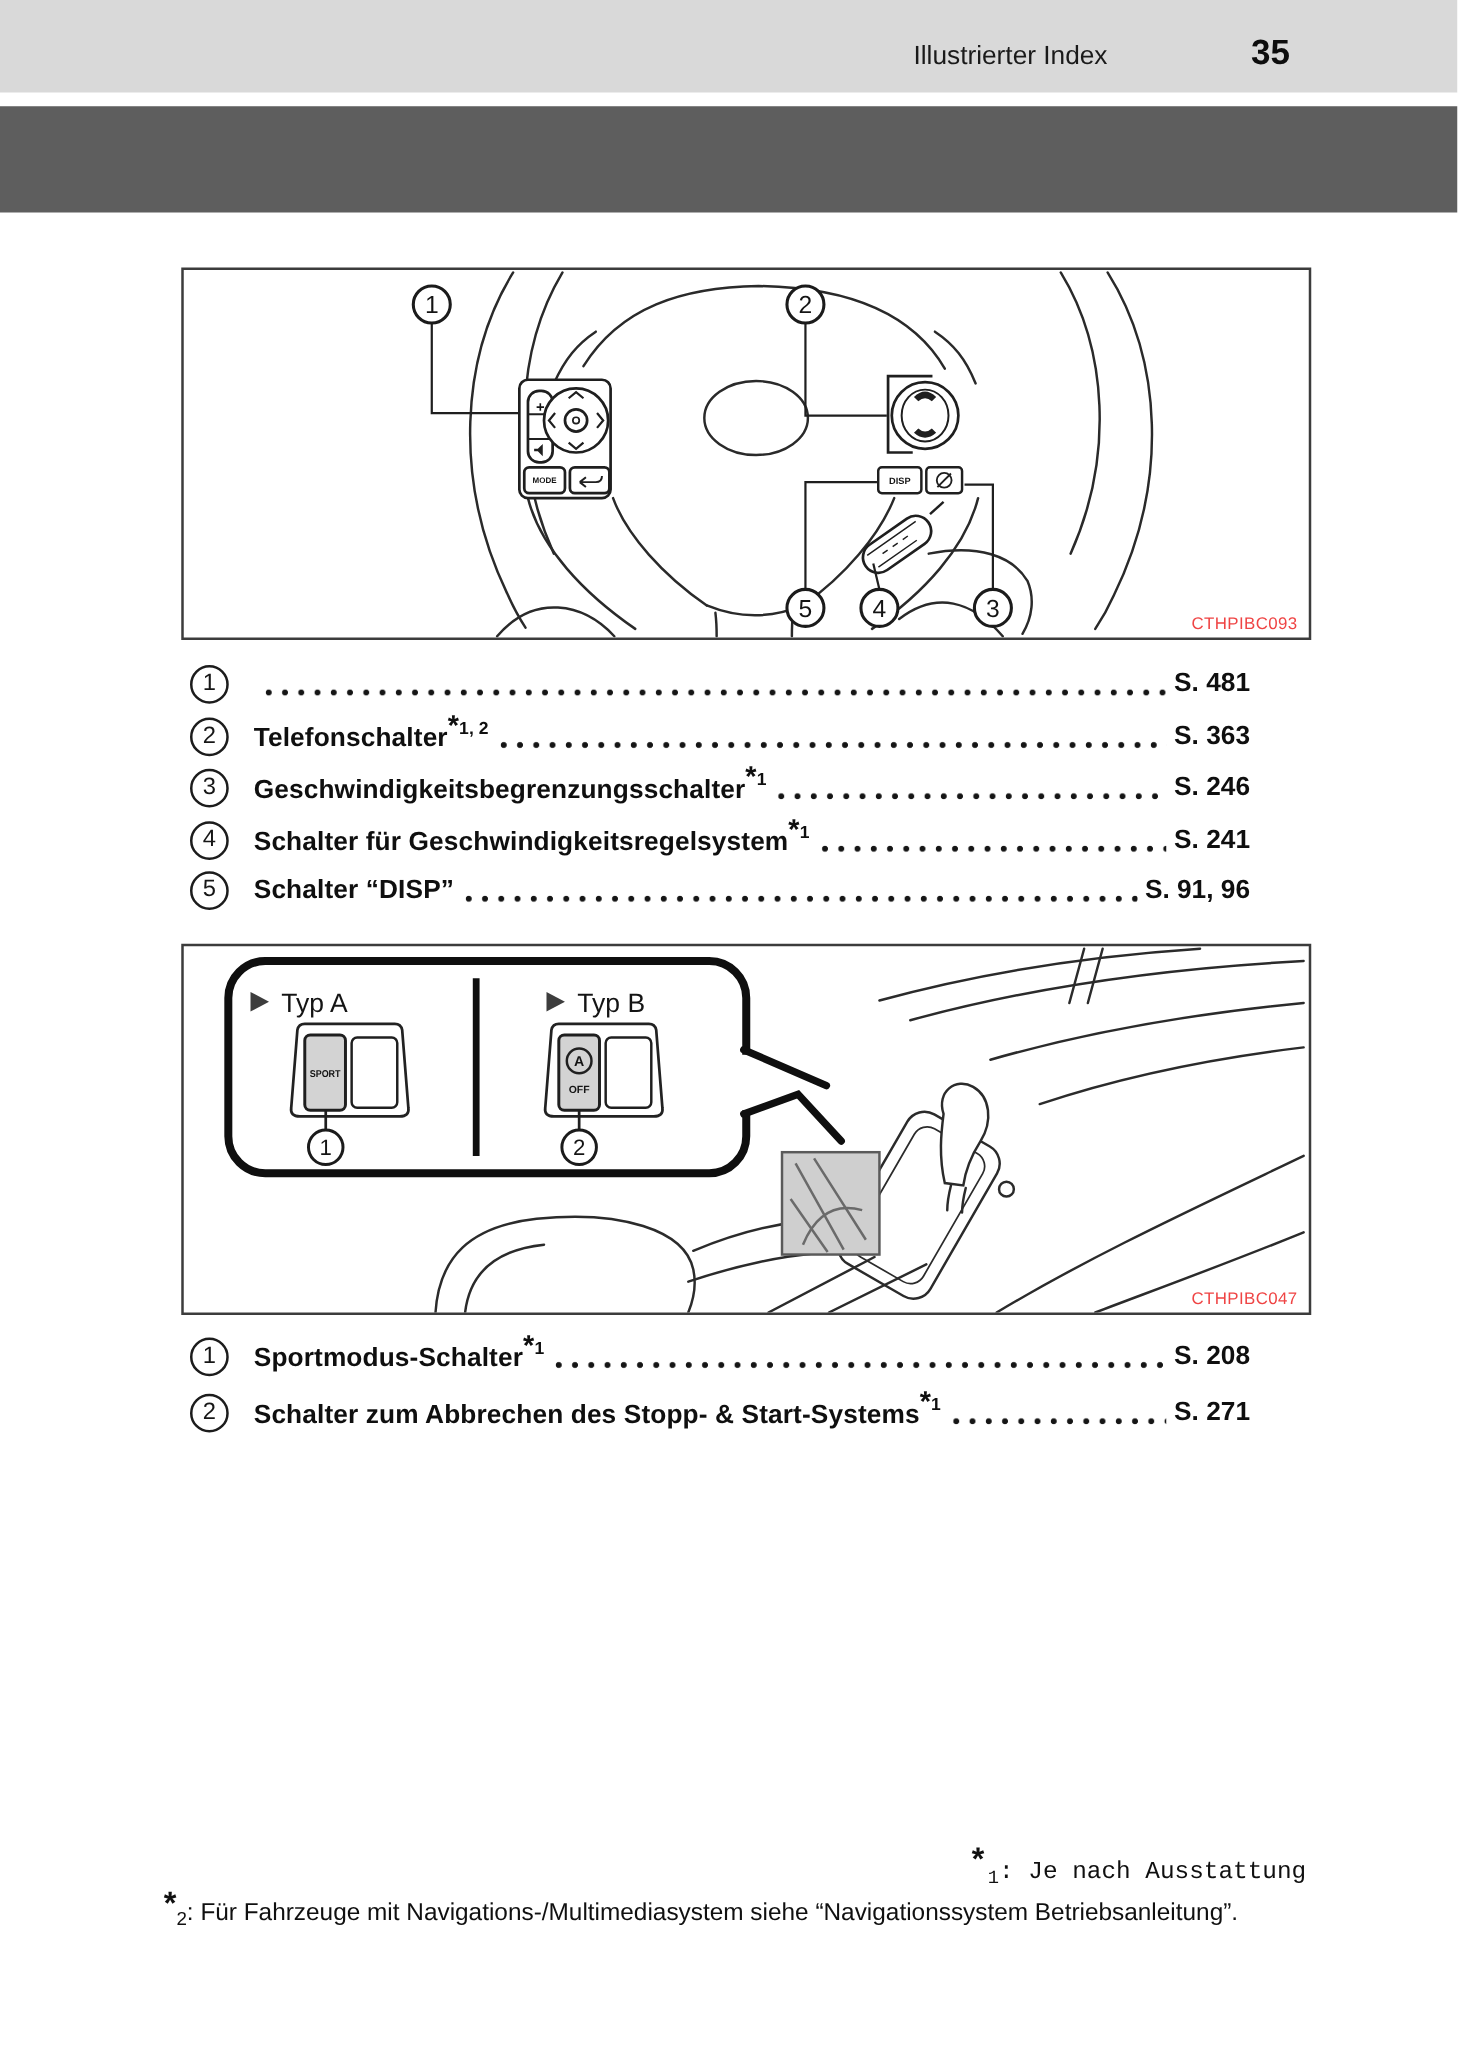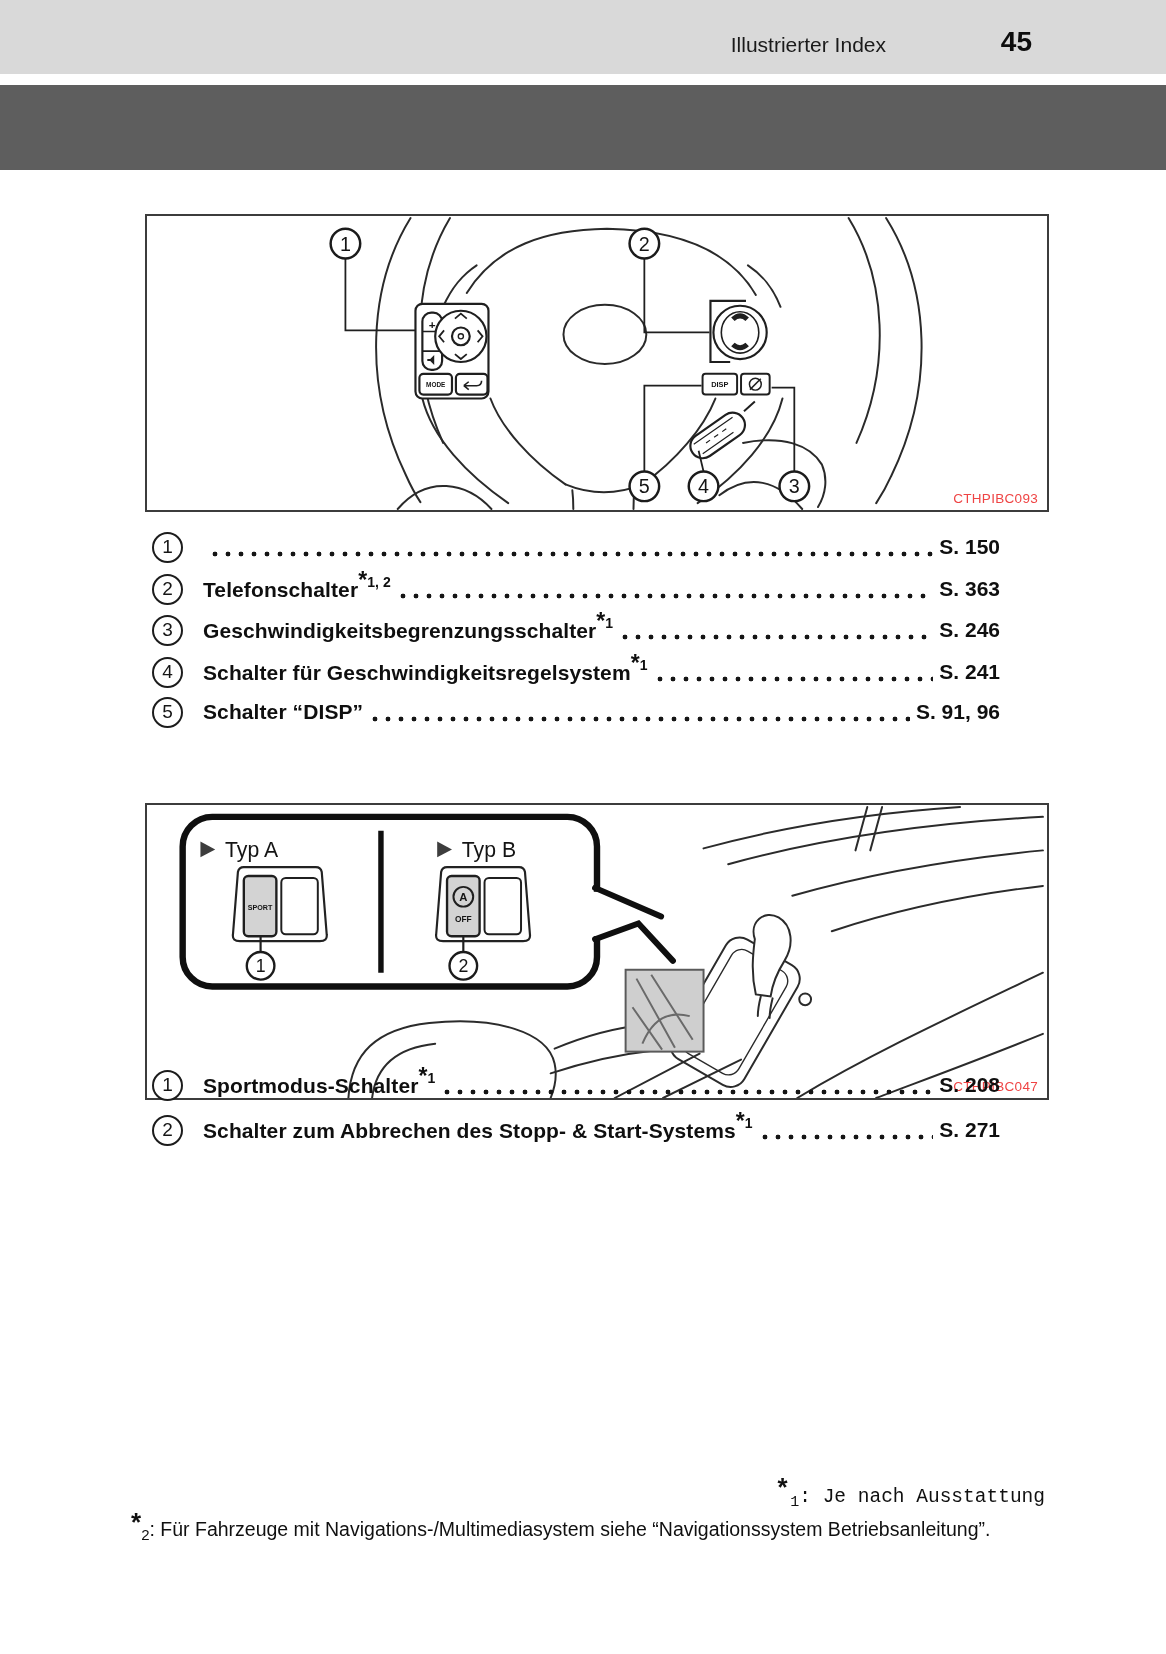--- a/index.html
+++ b/index.html
@@ -4,21 +4,21 @@
 <style>
   html,body{margin:0;padding:0;}
   body{width:1166px;height:1654px;position:relative;background:#fff;
        font-family:"Liberation Sans",sans-serif;color:#111;overflow:hidden;}
   .band-light{position:absolute;left:0;top:0;width:1166px;height:74px;background:#d9d9d9;}
   .band-dark{position:absolute;left:0;top:85px;width:1166px;height:85px;background:#5e5e5e;}
   .htitle{position:absolute;top:33px;right:280px;font-size:21px;color:#1a1a1a;margin-left:29px;}
   .hnum{position:absolute;top:26px;right:134px;font-size:28px;font-weight:700;color:#0d0d0d;}
   .fig{position:absolute;left:145px;width:904px;border:2px solid #3c3c3c;background:#fff;box-sizing:border-box;}
   .fig1{top:214px;height:298px;}
-  .fig2{top:755px;height:297px;margin-top:48px;}
+  .fig2{top:755px;height:297px;}
   .fig svg{display:block;width:100%;height:100%;}
   .figcode{position:absolute;right:9px;bottom:4px;font-size:13.5px;color:#ef4444;letter-spacing:.3px;}
   .irow{position:absolute;left:152px;width:848px;display:flex;align-items:center;height:34px;}
   .cnum{flex:0 0 auto;width:31px;height:31px;border:2.4px solid #1c1c1c;border-radius:50%;
         display:flex;align-items:center;justify-content:center;font-size:19px;margin-right:20px;
         box-sizing:border-box;color:#161616;background:#fff;}
   .ilabel{font-size:21px;font-weight:700;white-space:nowrap;letter-spacing:.1px;color:#0f0f0f;}
   .sup{display:inline-block;position:relative;top:-9px;white-space:nowrap;}
   .sup-ast{font-size:23px;font-weight:700;}
   .sup-num{font-size:14px;font-weight:700;position:relative;top:-1px;}
@@ -32,21 +32,21 @@
   .fn-ast{font-size:26px;font-weight:700;position:relative;top:-5px;}
   .fn-num{font-size:15px;position:relative;top:4px;}
   .t{font-family:"Liberation Sans",sans-serif;fill:#141414;}
 </style>
 </head>
 <body>
 
 <div class="band-light"></div>
 <div class="band-dark"></div>
 <div class="htitle">Illustrierter Index</div>
-<div class="hnum">45</div>
+<div class="hnum">35</div>
 
 <div class="fig fig1">
   <svg viewBox="0 0 904 298">
 
     <g stroke="#2a2a2a" stroke-width="2" fill="none" stroke-linecap="round">
       <path d="M263,2 C221,70 214,170 258,262 C262,271 267,281 273,290"></path>
       <path d="M303,2 C266,64 261,152 296,230"></path>
       <path d="M745,2 C789,72 795,172 750,264 C746,273 741,282 735,291"></path>
       <path d="M707,2 C745,64 750,152 715,230"></path>
       <path d="M250,297 C280,262 320,270 345,297"></path>
@@ -128,21 +128,21 @@
       <circle cx="652" cy="274" r="15" fill="#fff" stroke="#1b1b1b" stroke-width="2.5"></circle>
       <text class="t" x="652" y="281" font-size="20" text-anchor="middle">3</text>
     </g>
   </svg>
   <div class="figcode">CTHPIBC093</div>
 </div>
 
 <div class="irow" style="top:530px">
   <span class="cnum">1</span>
   <span class="dots"></span>
-  <span class="pref">S. 150</span>
+  <span class="pref">S. 481</span>
 </div>
 <div class="irow" style="top:572px">
   <span class="cnum">2</span>
   <span class="ilabel"><span>Telefonschalter</span><span class="sup"><span class="sup-ast">*</span><span class="sup-num">1, 2</span></span></span>
   <span class="dots"></span>
   <span class="pref">S. 363</span>
 </div>
 <div class="irow" style="top:613px">
   <span class="cnum">3</span>
   <span class="ilabel"><span>Geschwindigkeitsbegrenzungsschalter</span><span class="sup"><span class="sup-ast">*</span><span class="sup-num">1</span></span></span>

